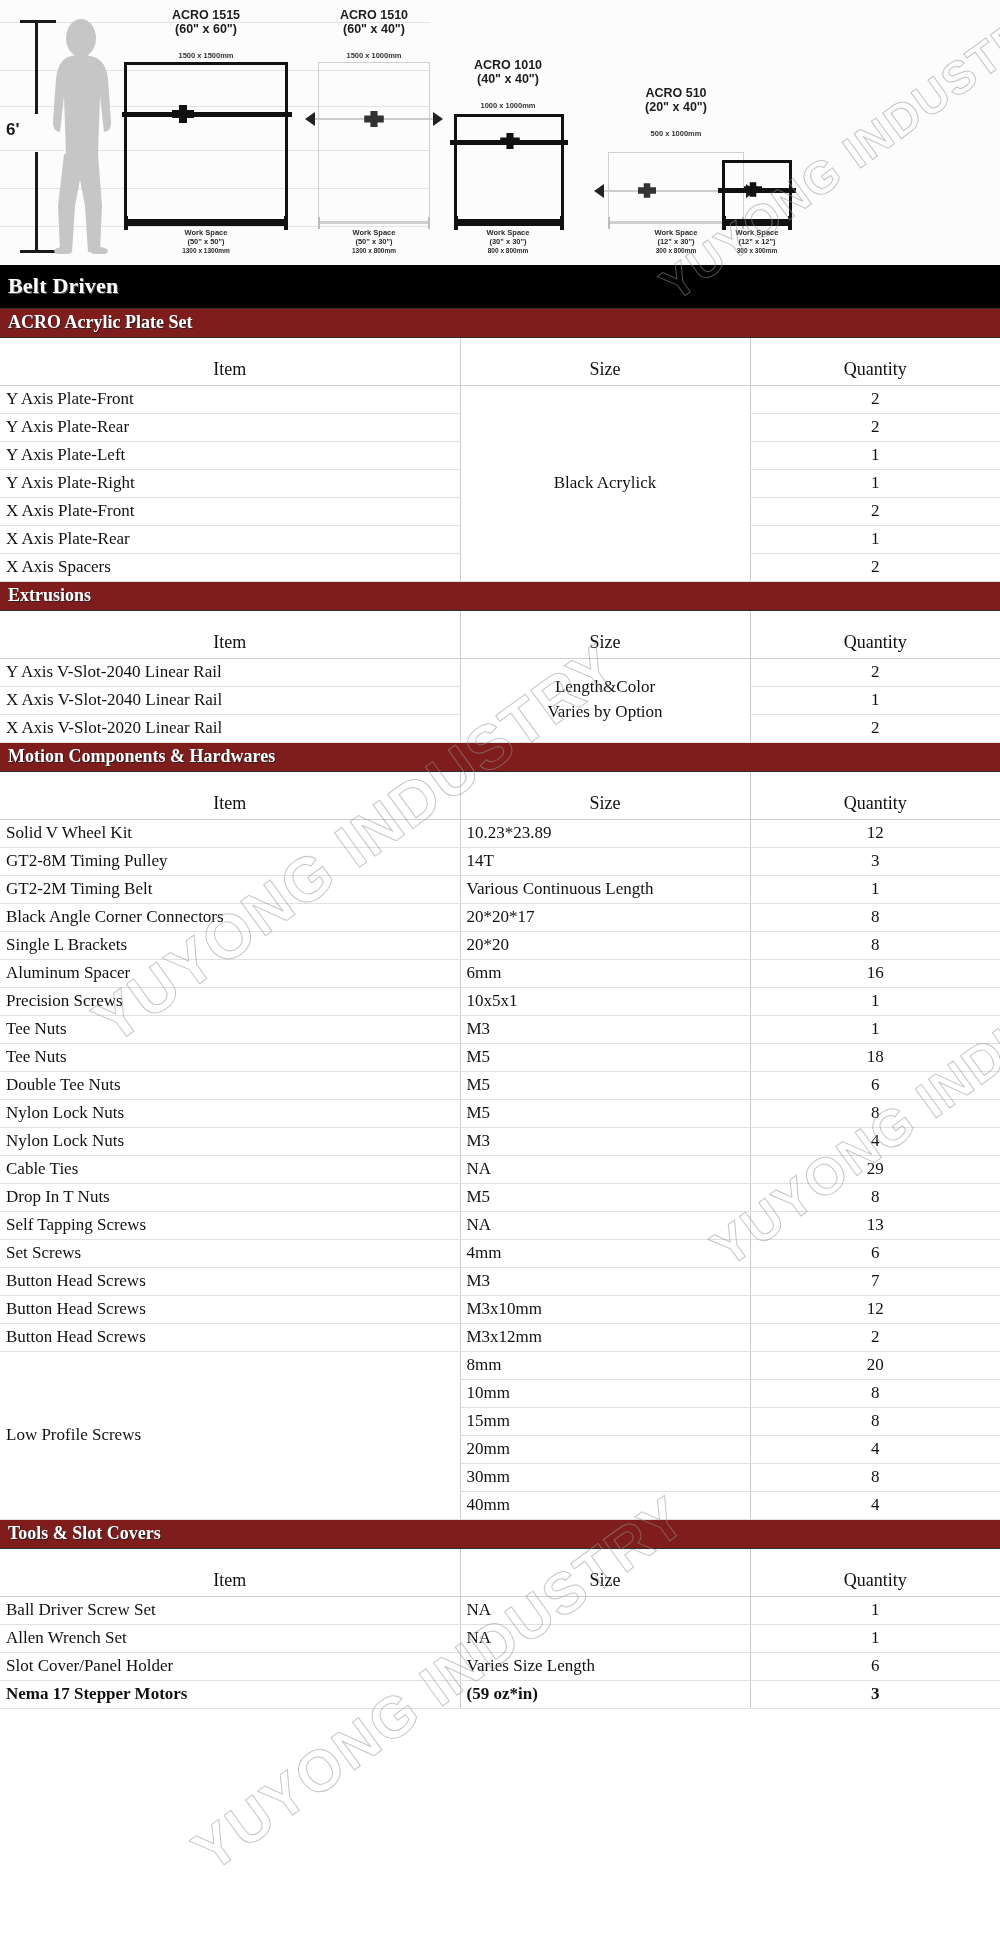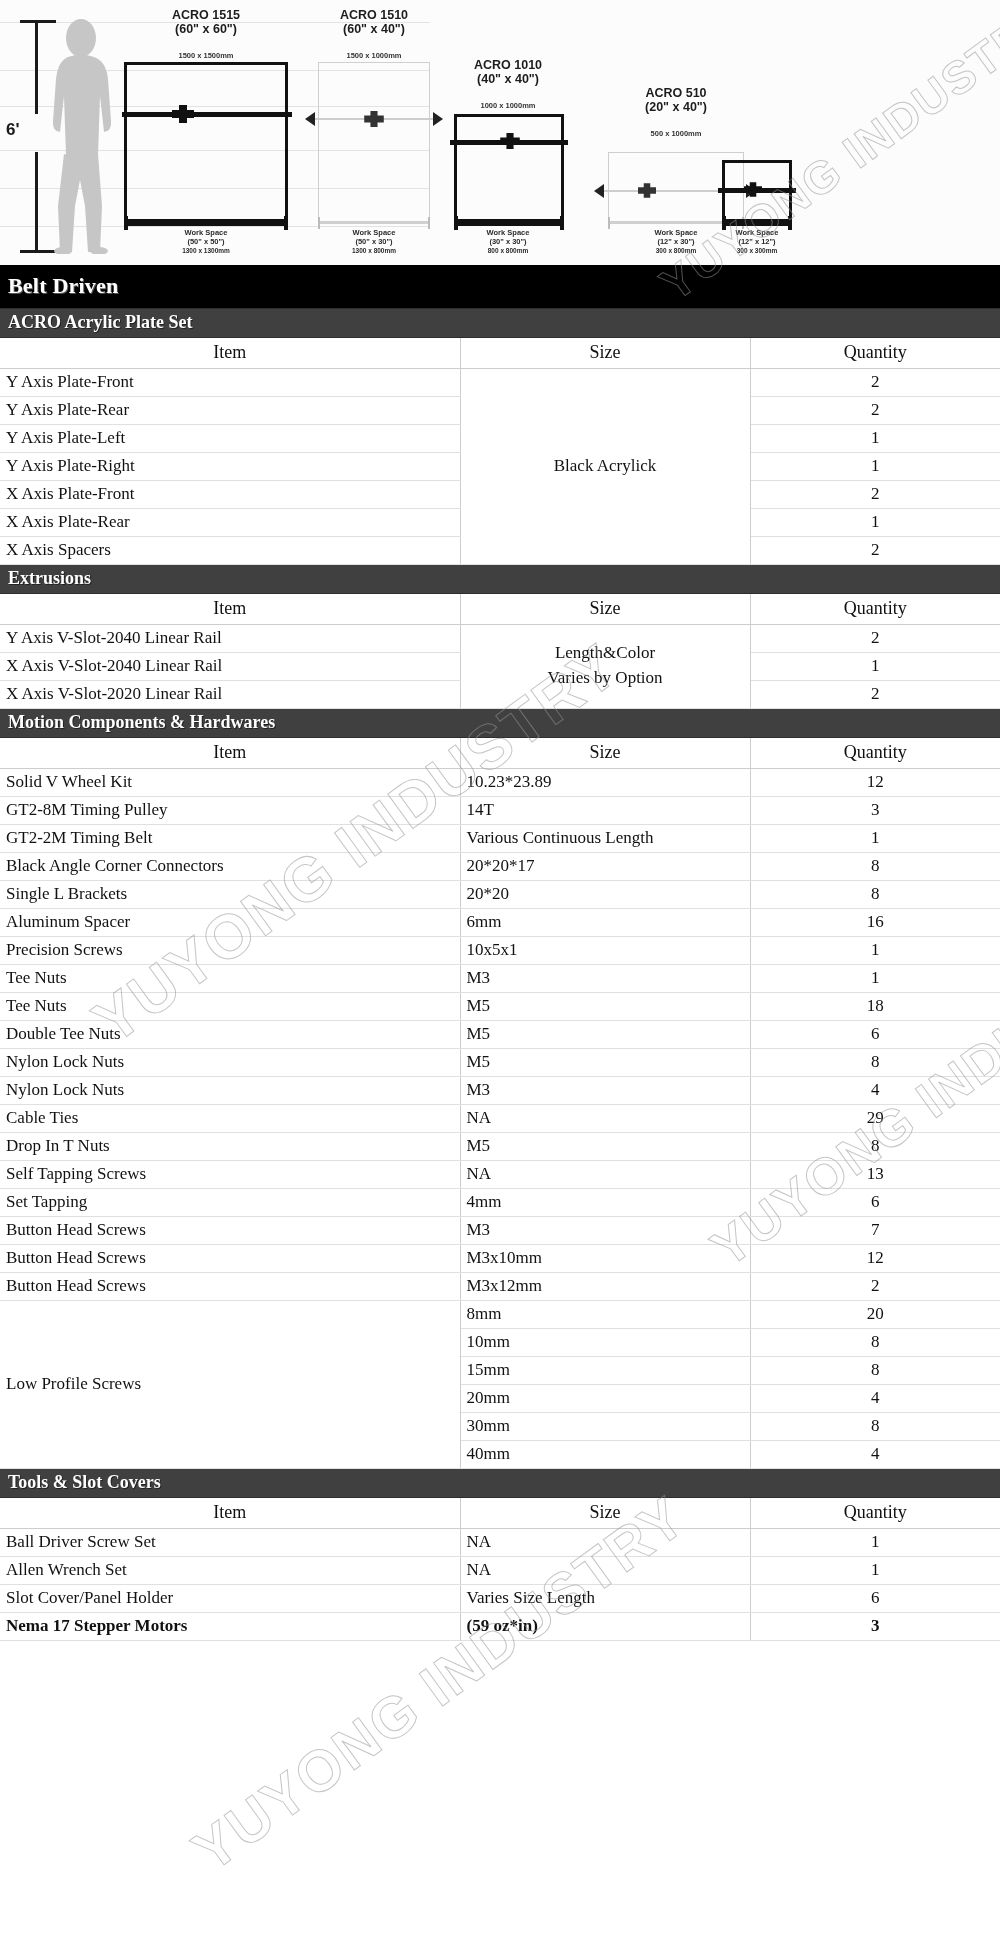--- a/index.html
+++ b/index.html
@@ -75,30 +75,30 @@
 
   .band-black td {
     background:#000; color:#fff;
     font-size:22px; font-weight:bold;
     padding:8px 6px 9px 8px;
     letter-spacing:.2px;
     text-shadow:1px 1px 0 #555;
     border:none;
   }
   .band-gray td {
-    background:#404040; color:#fff;
+    background:#7f1d1d; color:#fff;
     font-size:18px; font-weight:bold;
     padding:3px 6px 4px 8px;
     text-shadow:1px 1px 0 #222;
     border-top:1px solid #2e2e2e;
     border-bottom:1px solid #2e2e2e;
   }
   tr.head td {
     text-align:center; font-size:18px;
-    padding:4px 4px 5px;
+    padding:21px 4px 5px;
     border-bottom:1px solid #cdcdcd;
     border-right:1px solid #cdcdcd;
     color:#111;
   }
   tr.head td:last-child { border-right:none; }
 
   tr.row td {
     font-size:17px; color:#111;
     padding:3px 6px 4px;
     border-bottom:1px solid #e0e0e0;
@@ -417,21 +417,21 @@
           <td class="item">Drop In T Nuts</td>
           <td class="size">M5</td>
           <td class="qty">8</td>
         </tr>
       <tr class="row">
           <td class="item">Self Tapping Screws</td>
           <td class="size">NA</td>
           <td class="qty">13</td>
         </tr>
       <tr class="row">
-          <td class="item">Set Tapping</td>
+          <td class="item">Set Screws</td>
           <td class="size">4mm</td>
           <td class="qty">6</td>
         </tr>
       <tr class="row">
           <td class="item">Button Head Screws</td>
           <td class="size">M3</td>
           <td class="qty">7</td>
         </tr>
       <tr class="row">
           <td class="item">Button Head Screws</td>

